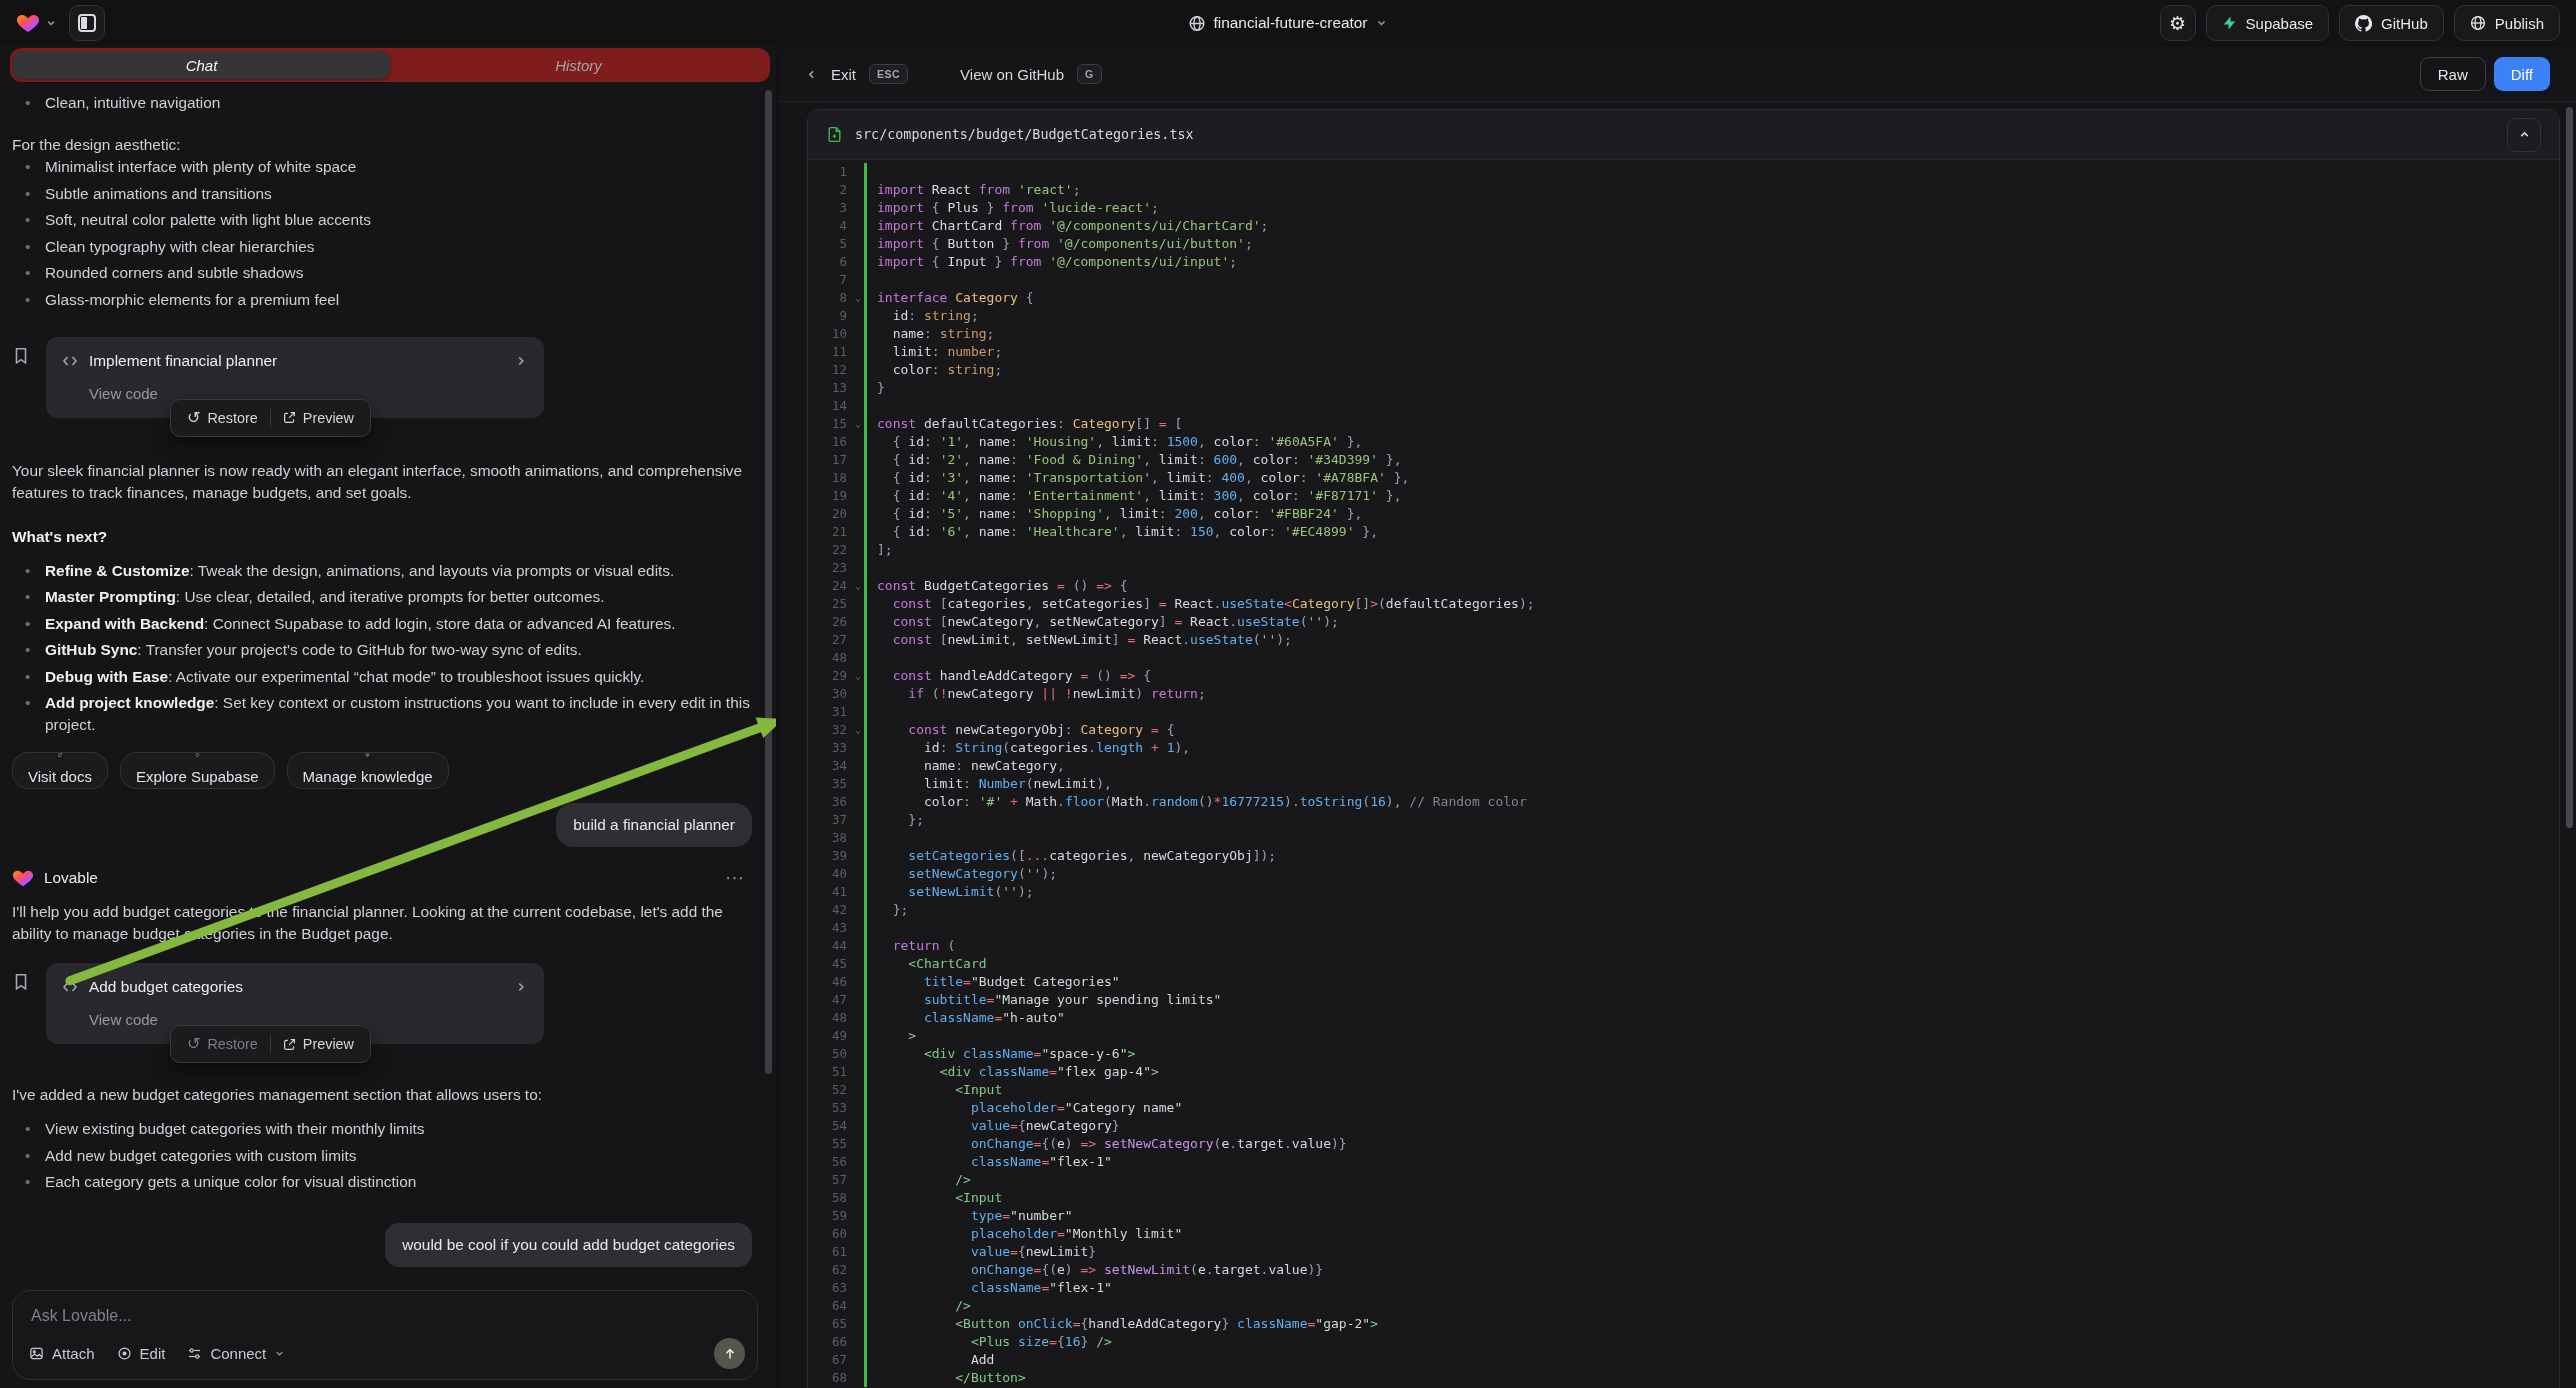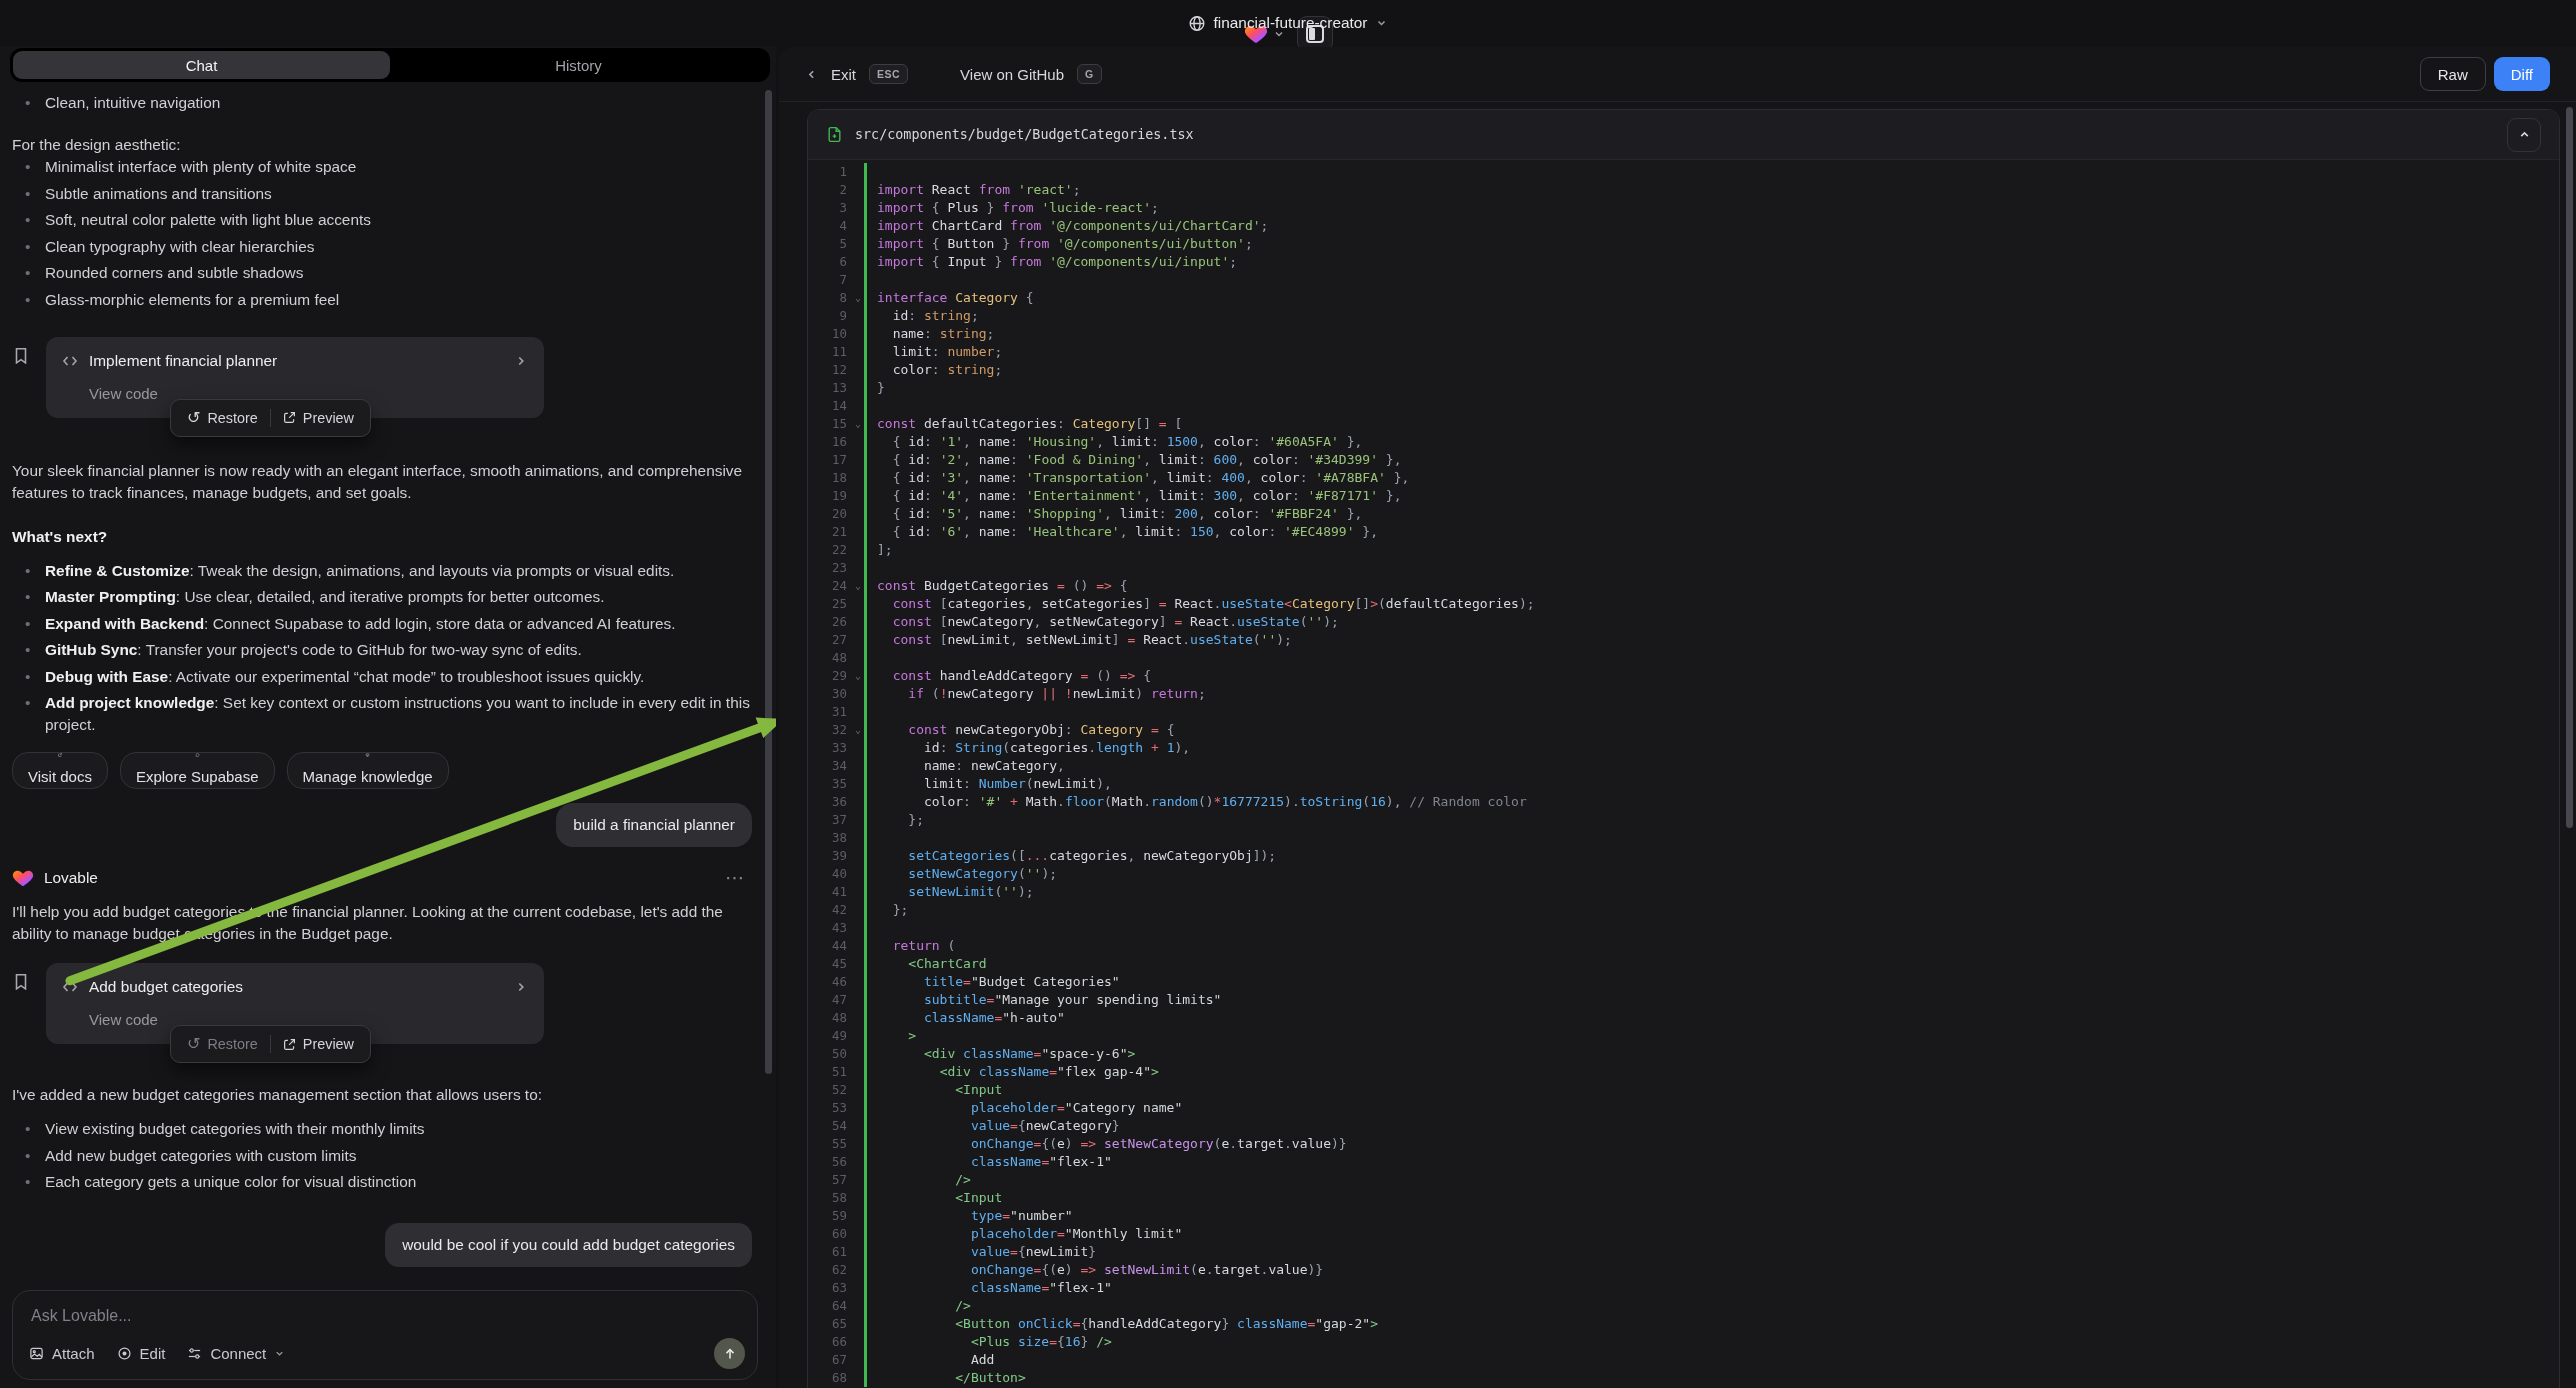--- a/index.html
+++ b/index.html
@@ -2,38 +2,38 @@
 <html style="--accent: #3c82f6; --diff-green: #3fb950; --arrow: #85b83e; --supabase: #3ecf8e;"><head>
 <meta charset="utf-8">
 <style>
   html,body{margin:0;padding:0;background:#000;}
   *{box-sizing:border-box;-webkit-font-smoothing:antialiased;}
   .stage{position:relative;width:2576px;height:1388px;background:#121214;overflow:hidden;
          font-family:"Liberation Sans",sans-serif;color:#d4d4d8;}
 
   
   .topbar{position:absolute;left:0;top:0;right:0;height:46px;display:flex;align-items:center;
-          justify-content:space-between;padding:16px 16px;background:#121214;flex-direction:column;}
+          justify-content:space-between;padding:16px 16px;background:#121214;}
   .tb-left{display:flex;align-items:center;gap:12px;}
   .logo-btn{display:flex;align-items:center;gap:5px;cursor:pointer;}
   .panel-toggle{width:36px;height:36px;border:1px solid #333338;border-radius:10px;background:#1a1a1d;
                 display:flex;align-items:center;justify-content:center;}
   .pt-icon{width:18px;height:18px;border:2px solid #dcdce0;border-radius:4px;position:relative;}
   .pt-icon::before{content:"";position:absolute;left:1px;top:1px;bottom:1px;width:6px;background:#dcdce0;border-radius:1px;}
   .tb-center{position:absolute;left:50%;top:0;height:46px;transform:translateX(-50%);
              display:flex;align-items:center;gap:8px;font-size:15.4px;color:#e9e9ec;}
   .tb-right{display:flex;align-items:center;gap:10px;}
   .tb-btn{height:36px;padding:0 15px;border:1px solid #313137;border-radius:10px;background:#19191c;
           color:#e9e9ec;display:flex;align-items:center;gap:9px;font-size:15px;}
   .tb-btn.icon-only{width:36px;padding:0;justify-content:center;font-size:19px;font-family:"DejaVu Sans",sans-serif;}
 
   
   .chat-panel{position:absolute;left:0;top:46px;width:776px;bottom:0;background:#151517;}
-  .tabs{position:absolute;left:10px;right:6px;top:2px;height:34px;background:#000000;border-radius:12px;
-        display:flex;padding:3px;}
+  .tabs{position:absolute;left:10px;right:6px;top:2px;height:34px;background:#7f1d1d;border-radius:12px;
+        display:flex;padding:3px;font-style:italic;}
   .tab{flex:1;display:flex;align-items:center;justify-content:center;font-size:15px;color:#a2a2ab;border-radius:9px;}
   .tab.active{background:#343439;color:#f5f5f6;box-shadow:0 1px 3px rgba(0,0,0,.35);}
 
   .chat-scroll{position:absolute;left:12px;right:24px;top:40px;bottom:104px;overflow:hidden;
                font-size:15.4px;line-height:22px;color:#cfcfd4;}
   .chat-scroll p{margin:0;}
   ul.blist{list-style:none;padding:0;margin:0;}
   .blist li{position:relative;padding-left:33px;line-height:22px;margin-bottom:4.5px;}
   .blist li::before{content:"•";position:absolute;left:13px;color:#6e6e76;}
   .blist b{color:#f0f0f3;font-weight:700;}

